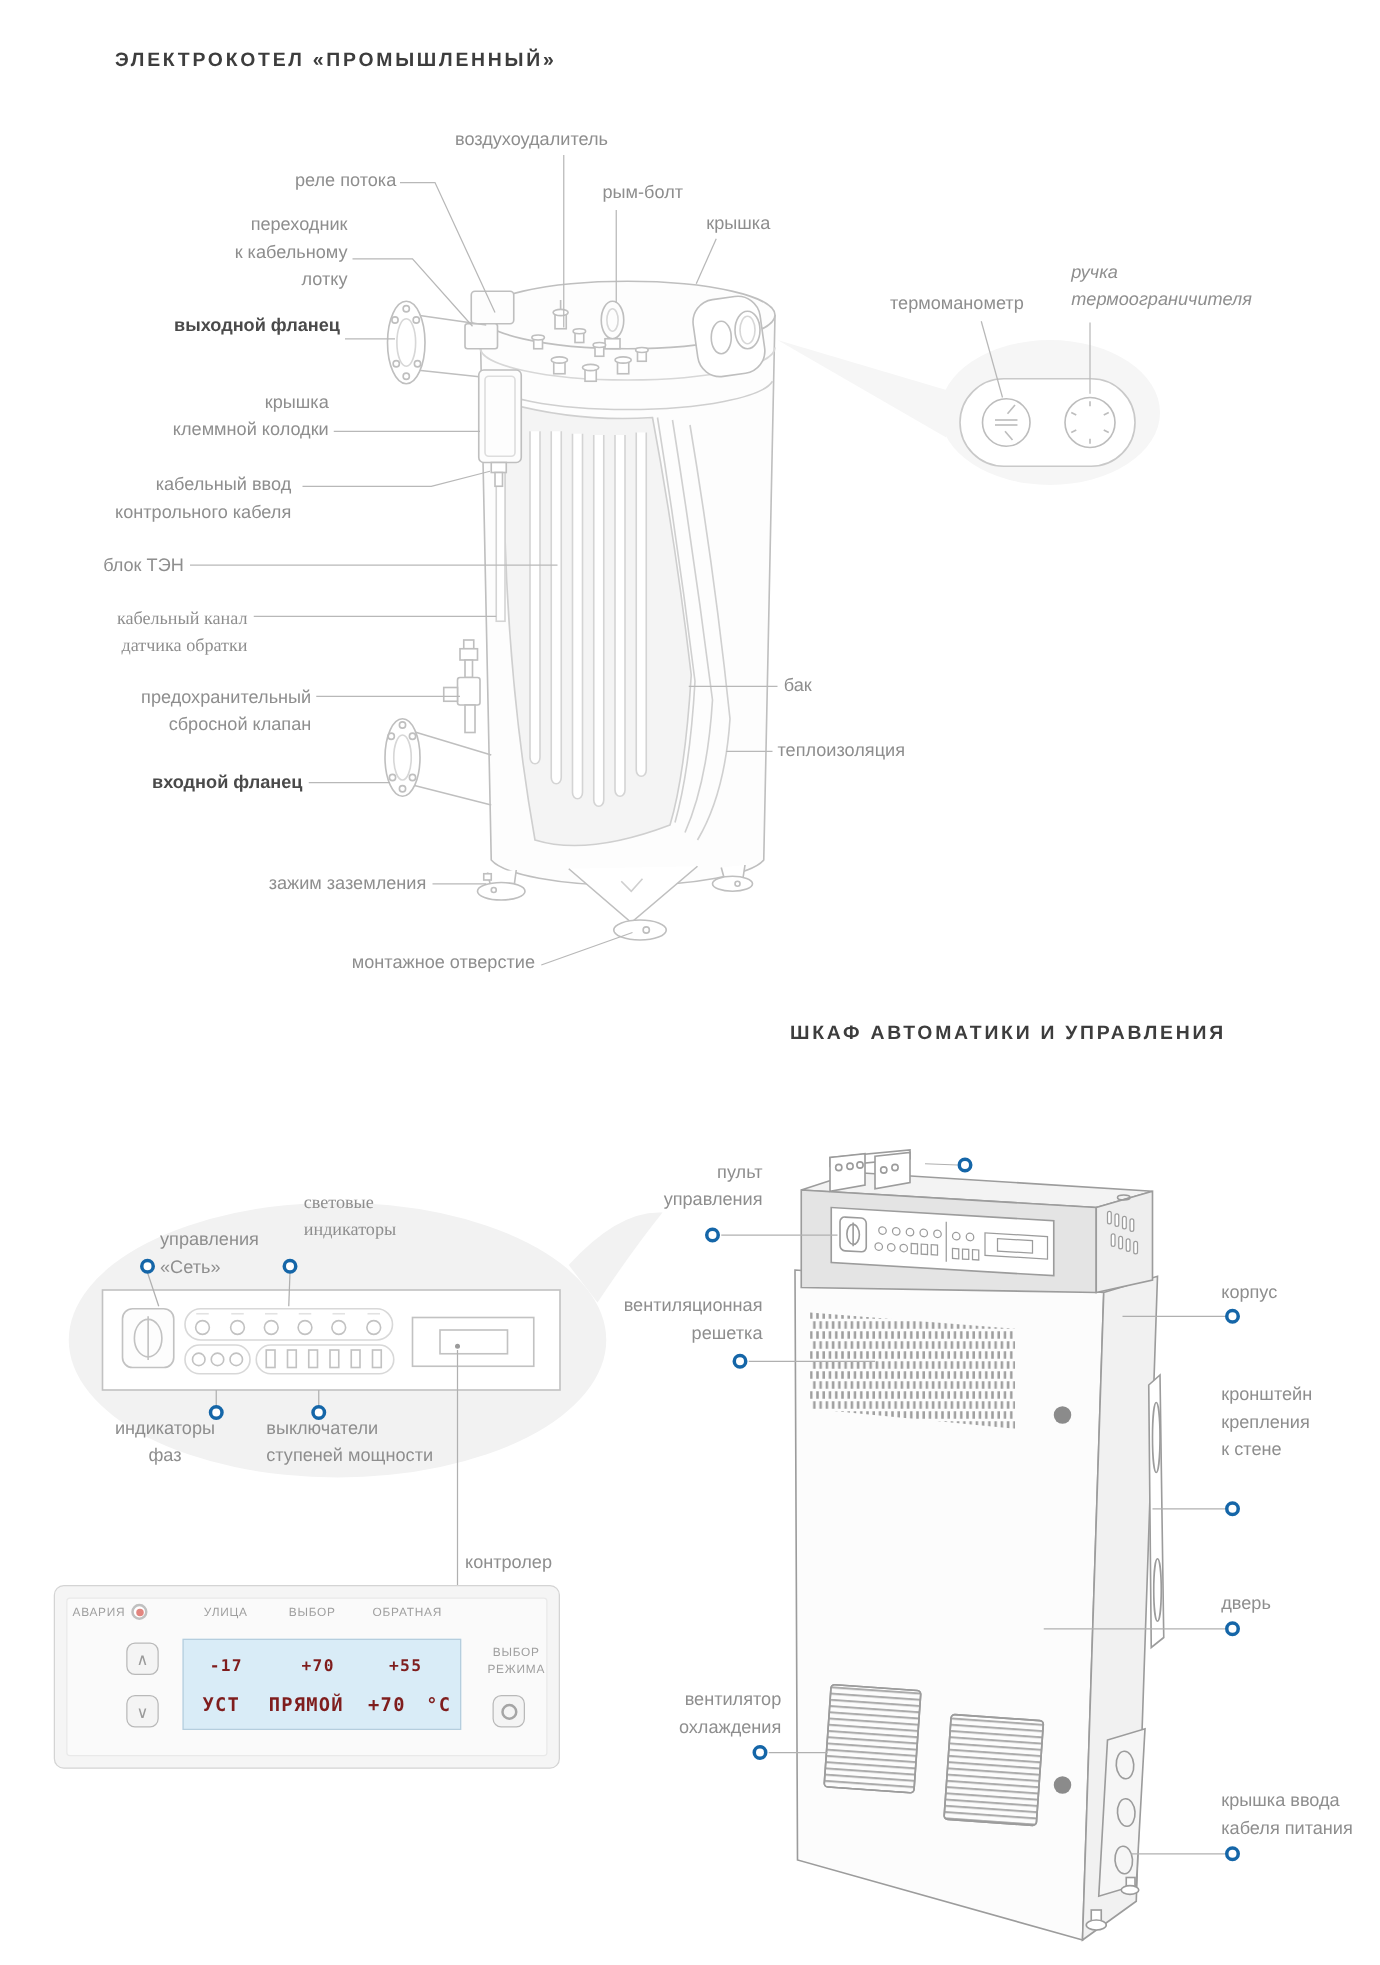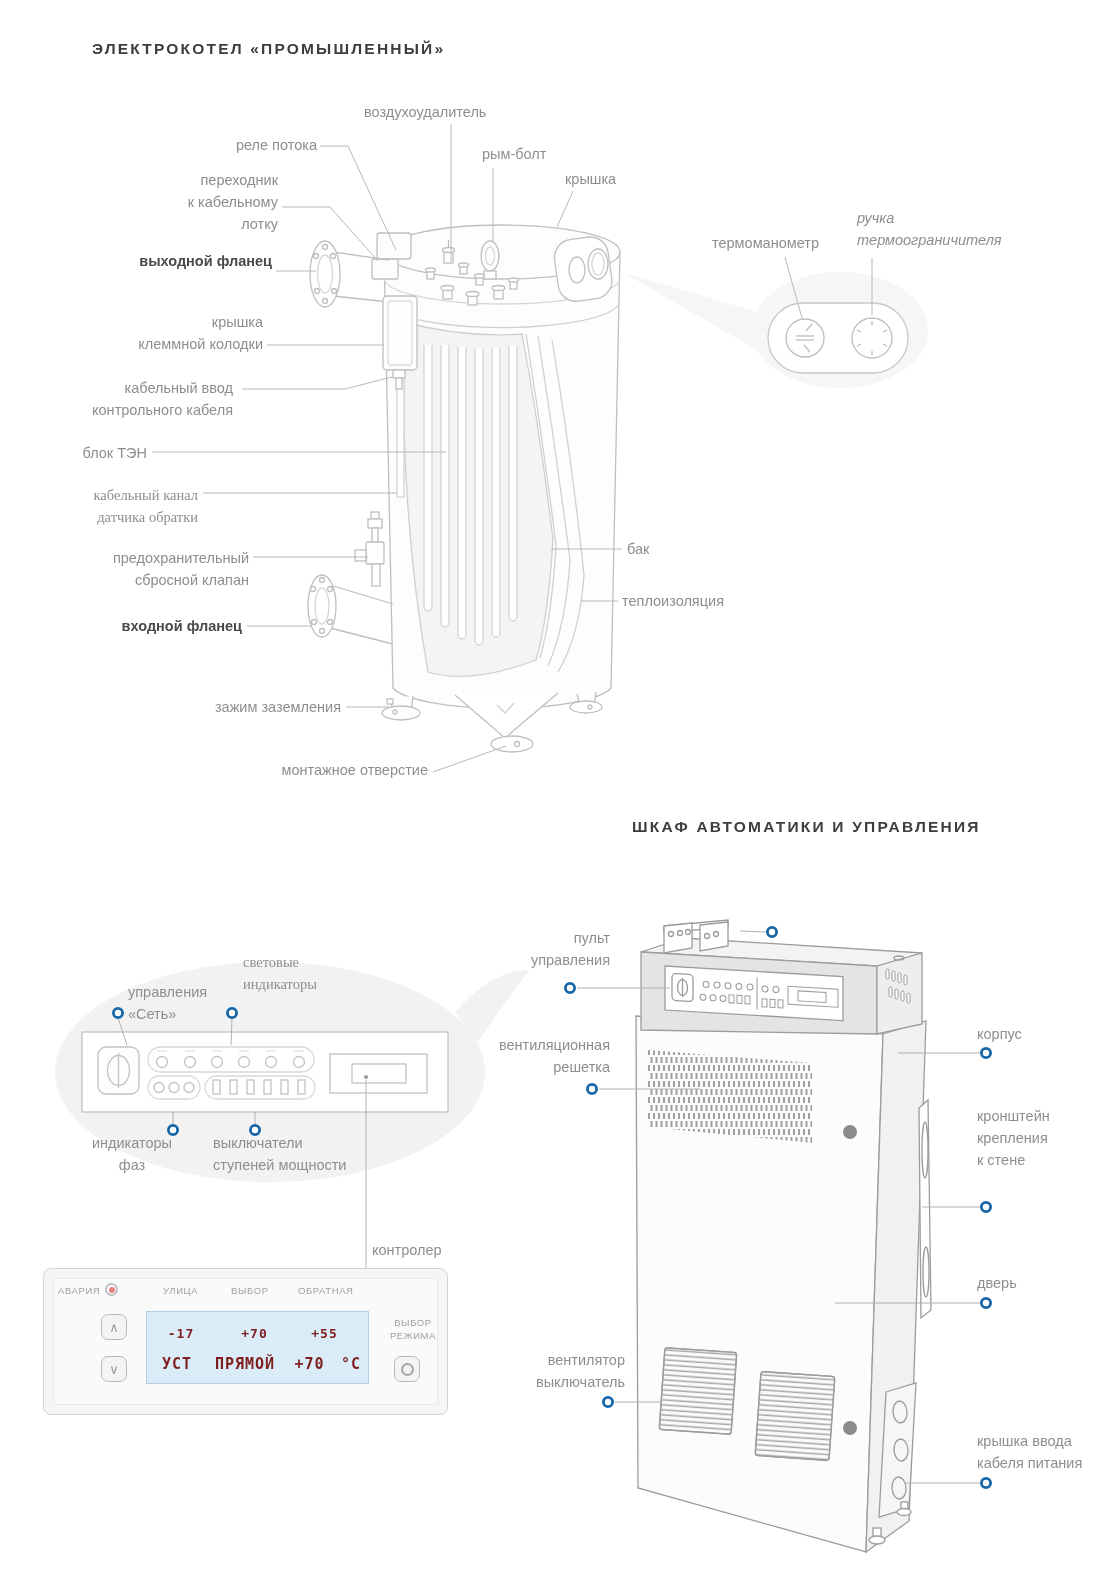--- a/index.html
+++ b/index.html
@@ -414,21 +414,21 @@
 <div class="lbl r" style="right:494px;top:928px;">пульт
 управления</div>
 <div class="lbl r" style="right:494px;top:1035px;">вентиляционная
 решетка</div>
 <div class="lbl" style="left:977px;top:1024px;">корпус</div>
 <div class="lbl" style="left:977px;top:1106px;">кронштейн
 крепления
 к стене</div>
 <div class="lbl" style="left:977px;top:1273px;">дверь</div>
 <div class="lbl r" style="right:479px;top:1350px;">вентилятор
-выключатель</div>
+охлаждения</div>
 <div class="lbl" style="left:977px;top:1431px;">крышка ввода
 кабеля питания</div>
 
 <div class="lbl" style="left:128px;top:982px;">управления
 «Сеть»</div>
 <div class="lbl" style="left:243px;top:952px;font-family:Liberation Serif, serif;">световые
 индикаторы</div>
 <div class="lbl c" style="left:84px;top:1133px;width:96px;">индикаторы
 фаз</div>
 <div class="lbl" style="left:213px;top:1133px;">выключатели

